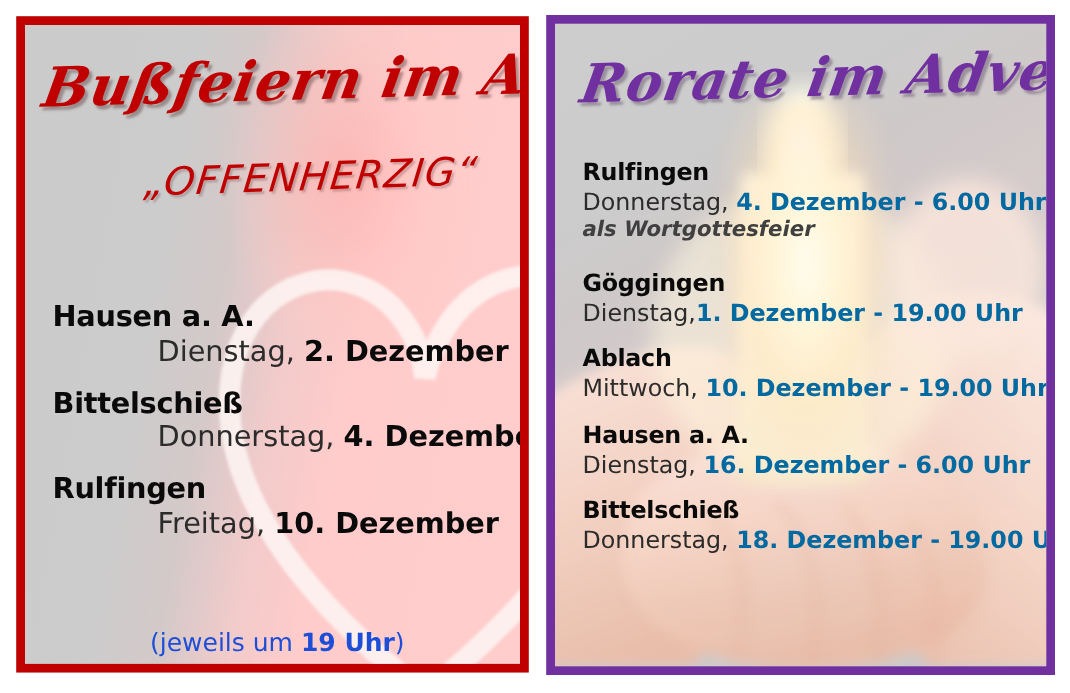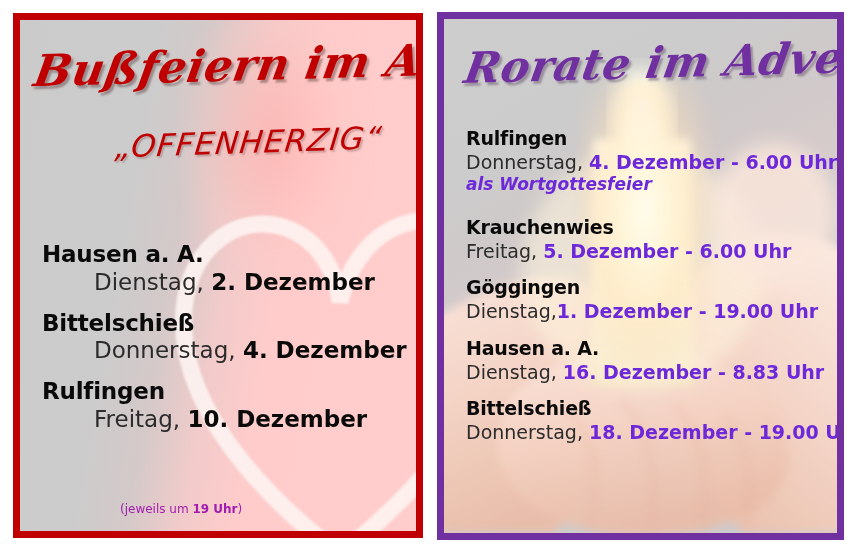--- a/index.html
+++ b/index.html
@@ -174,43 +174,43 @@
   .entry-left { margin-bottom: 14px; }
   .entry-left .place {
     font-family: "DejaVu Sans", sans-serif;
     font-weight: bold;
     font-size: 23px;
     color: #0a0a0a;
     line-height: 1.12;
     letter-spacing: -0.2px;
   }
   .entry-left .date-line {
-    margin-left: 52px;
+    margin-left: 84px;
     font-family: "DejaVu Sans", sans-serif;
     font-size: 23px;
     line-height: 1.25;
     color: #1a1a1a;
     white-space: nowrap;
   }
   .entry-left .date-line .weekday {
     font-weight: normal;
     color: #2b2b2b;
   }
   .entry-left .date-line .daymonth {
     font-weight: bold;
     color: #0a0a0a;
   }
 
   #note-busfeiern {
     position: absolute;
     left: 100px;
     top: 482px;
     font-family: "DejaVu Sans", sans-serif;
-    font-size: 12px;
-    color: #a21caf;
+    font-size: 20px;
+    color: #1d4ed8;
     white-space: nowrap;
   }
   #note-busfeiern .note-strong { font-weight: bold; }
 
   
   #schedule-rorate {
     position: absolute;
     left: 22px;
     top: 108px;
     right: 6px;
@@ -225,27 +225,27 @@
     letter-spacing: -0.2px;
   }
   .entry-right .date-line {
     font-family: "DejaVu Sans", sans-serif;
     font-size: 19px;
     line-height: 1.3;
     color: #1a1a1a;
     white-space: nowrap;
   }
   .entry-right .date-line .weekday { font-weight: normal; color: #2b2b2b; }
-  .entry-right .date-line .daymonth { font-weight: bold; color: #6d28d9; }
+  .entry-right .date-line .daymonth { font-weight: bold; color: #0369a1; }
   .entry-right .note-italic {
     font-family: "DejaVu Sans", sans-serif;
     font-style: italic;
     font-weight: bold;
     font-size: 17px;
-    color: #6d28d9;
+    color: #404040;
     line-height: 1.25;
   }
   .entry-right.has-note { margin-bottom: 20px; }
 </style>
 </head>
 <body>
 
 <div id="poster">
 
   <div class="panel" id="panel-busfeiern">
@@ -354,34 +354,34 @@
         <div class="title-script" id="title-rorate">Rorate im Advent</div>
 
         <div id="schedule-rorate">
 
           <div class="entry-right has-note">
             <div class="place">Rulfingen</div>
             <div class="date-line"><span class="weekday">Donnerstag, </span><span class="daymonth">4. Dezember - 6.00 Uhr</span></div>
             <div class="note-italic">als Wortgottesfeier</div>
           </div>
 
-          <div class="entry-right">
-            <div class="place">Krauchenwies</div>
-            <div class="date-line"><span class="weekday">Freitag, </span><span class="daymonth">5. Dezember - 6.00 Uhr</span></div>
-          </div>
 
           <div class="entry-right">
             <div class="place">Göggingen</div>
             <div class="date-line"><span class="weekday">Dienstag,</span><span class="daymonth">1. Dezember - 19.00 Uhr</span></div>
           </div>
 
+          <div class="entry-right">
+            <div class="place">Ablach</div>
+            <div class="date-line"><span class="weekday">Mittwoch, </span><span class="daymonth">10. Dezember - 19.00 Uhr</span></div>
+          </div>
 
           <div class="entry-right">
             <div class="place">Hausen a. A.</div>
-            <div class="date-line"><span class="weekday">Dienstag, </span><span class="daymonth">16. Dezember - 8.83 Uhr</span></div>
+            <div class="date-line"><span class="weekday">Dienstag, </span><span class="daymonth">16. Dezember - 6.00 Uhr</span></div>
           </div>
 
           <div class="entry-right">
             <div class="place">Bittelschieß</div>
             <div class="date-line"><span class="weekday">Donnerstag, </span><span class="daymonth">18. Dezember - 19.00 Uhr</span></div>
           </div>
 
         </div>
       </div>
 

